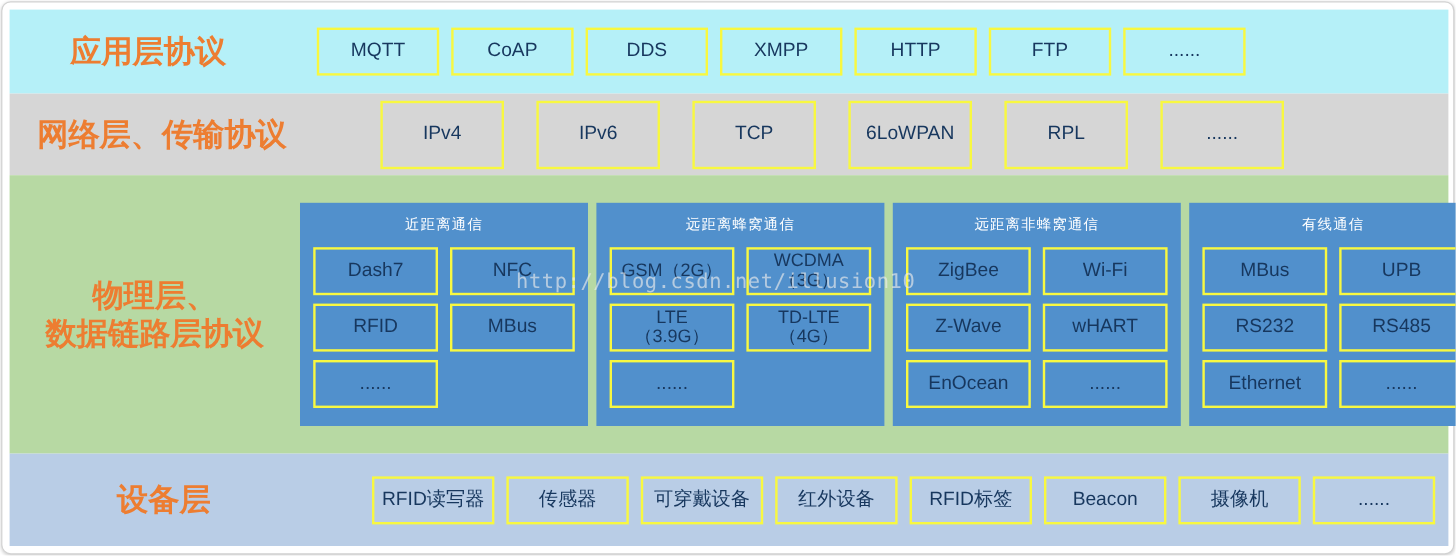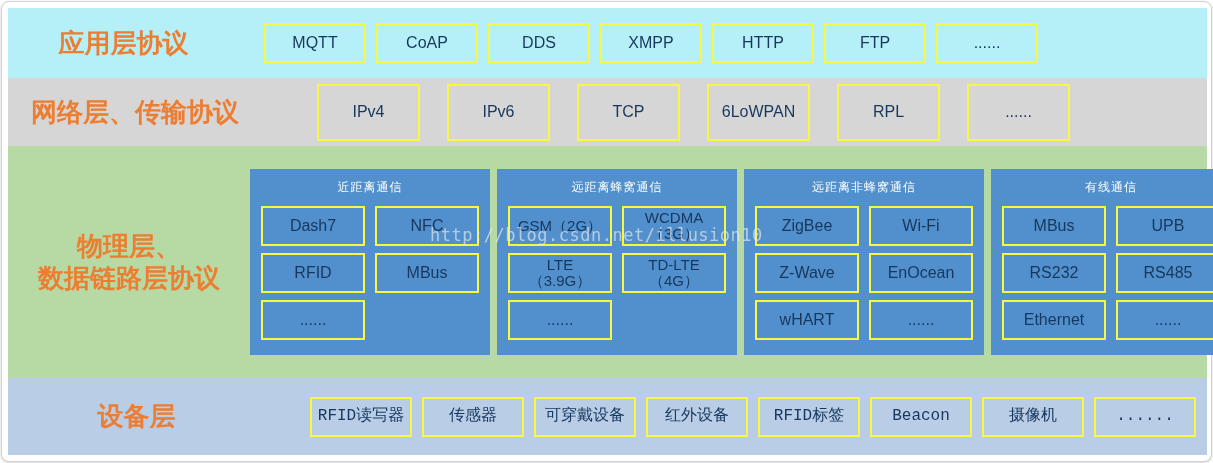--- a/index.html
+++ b/index.html
@@ -33,21 +33,21 @@
   .chip{
     box-sizing:border-box;border:2px solid var(--chip_border);
     color:var(--chip_text);font-size:16px;
     display:flex;align-items:center;justify-content:center;text-align:center;
     white-space:pre-line;line-height:1.1;
   }
   .band-app .chips{gap:10px;}
   .band-app .chip{width:102px;height:40px;}
   .band-net .chips{gap:27px;}
   .band-net .chip{width:103px;height:57px;}
-  .band-dev .chips{gap:10px;font-family:Liberation Mono, monospace;}
+  .band-dev .chips{gap:10px;}
   .band-dev .chip{width:102px;height:40px;}
 
   .panels{display:flex;gap:7px;align-items:center;}
   .panel{
     box-sizing:border-box;width:240px;height:186px;background:var(--panel);
     padding:8px 9px 0 9px;
   }
   .panel-title{
     color:var(--panel_title);font-size:12px;text-align:center;
     margin:2px 0 10px 0;letter-spacing:1px;
@@ -124,22 +124,22 @@
           <div class="chip">......</div>
         </div>
       </div>
 
       <div class="panel">
         <div class="panel-title">远距离非蜂窝通信</div>
         <div class="panel-grid">
           <div class="chip">ZigBee</div>
           <div class="chip">Wi-Fi</div>
           <div class="chip">Z-Wave</div>
+          <div class="chip">wHART</div>
           <div class="chip">EnOcean</div>
-          <div class="chip">wHART</div>
           <div class="chip">......</div>
         </div>
       </div>
 
       <div class="panel">
         <div class="panel-title">有线通信</div>
         <div class="panel-grid">
           <div class="chip">MBus</div>
           <div class="chip">UPB</div>
           <div class="chip">RS232</div>

